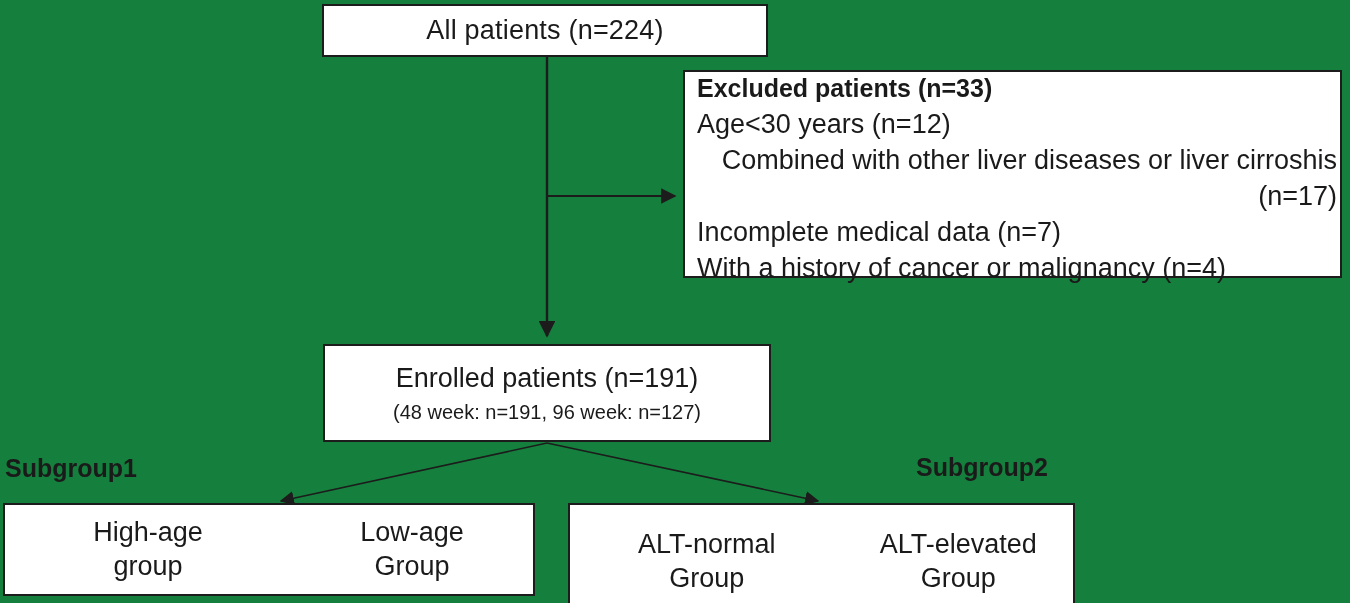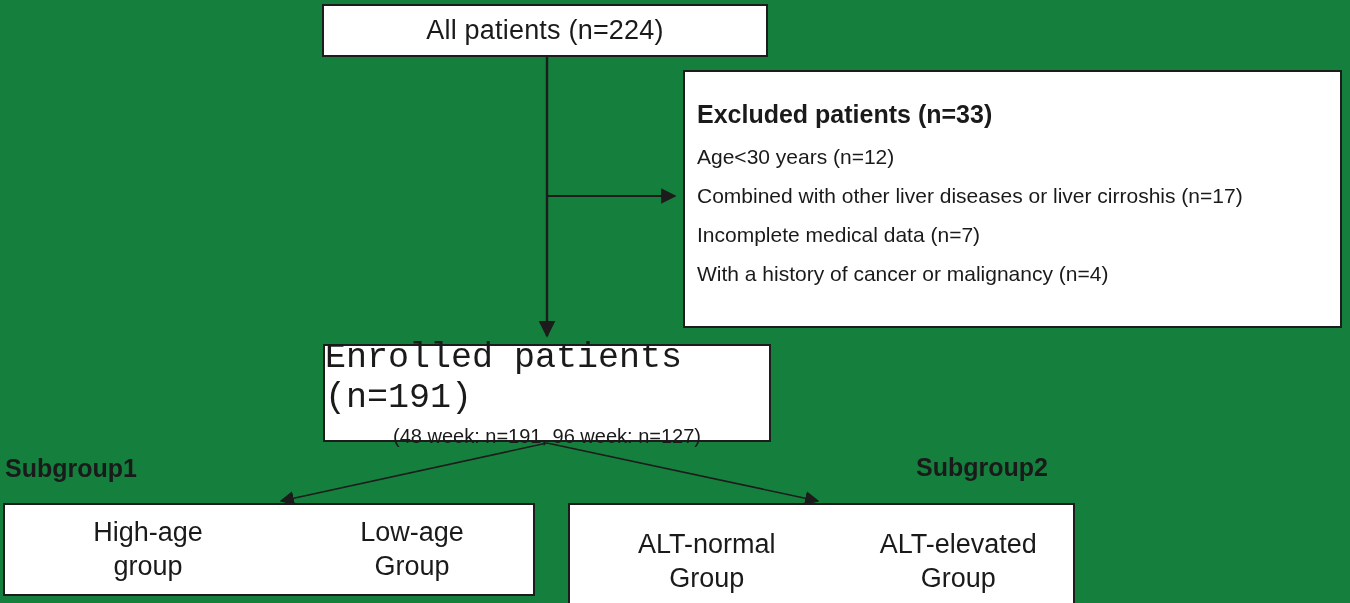--- a/index.html
+++ b/index.html
@@ -38,44 +38,43 @@
   }
 
   
   #box-all {
     left: 322px; top: 4px; width: 446px; height: 53px;
   }
   #box-all .line1 { font-size: 27px; letter-spacing: 0.2px; }
 
   
   #box-excluded {
-    left: 683px; top: 70px; width: 659px; height: 258px;
+    left: 683px; top: 70px; width: 659px; height: 208px;
     align-items: flex-start;
     justify-content: flex-start;
-    padding: 26px 0 0 12px;
-    gap: 11px;
+    padding: 0 0 0 12px;
   }
   #box-excluded .hdr {
     font-size: 25px;
     font-weight: bold;
     line-height: 1.34;
     white-space: nowrap;
   }
   #box-excluded .item {
-    font-size: 21px;
+    font-size: 27px;
     line-height: 1.34;
     text-align: right;
   }
   #box-excluded .item.wrap { max-width: 640px; }
 
   
   #box-enrolled {
     left: 323px; top: 344px; width: 448px; height: 98px;
   }
-  #box-enrolled .line1 { font-size: 35px; font-family: Liberation Mono, monospace; }
+  #box-enrolled .line1 { font-size: 27px; }
   #box-enrolled .line2 { font-size: 20px; margin-top: 7px; }
 
   
   .subcap {
     position: absolute;
     font-size: 25px;
     font-weight: bold;
     white-space: nowrap;
   }
   #cap-sub1 { left: 5px; top: 454px; }

